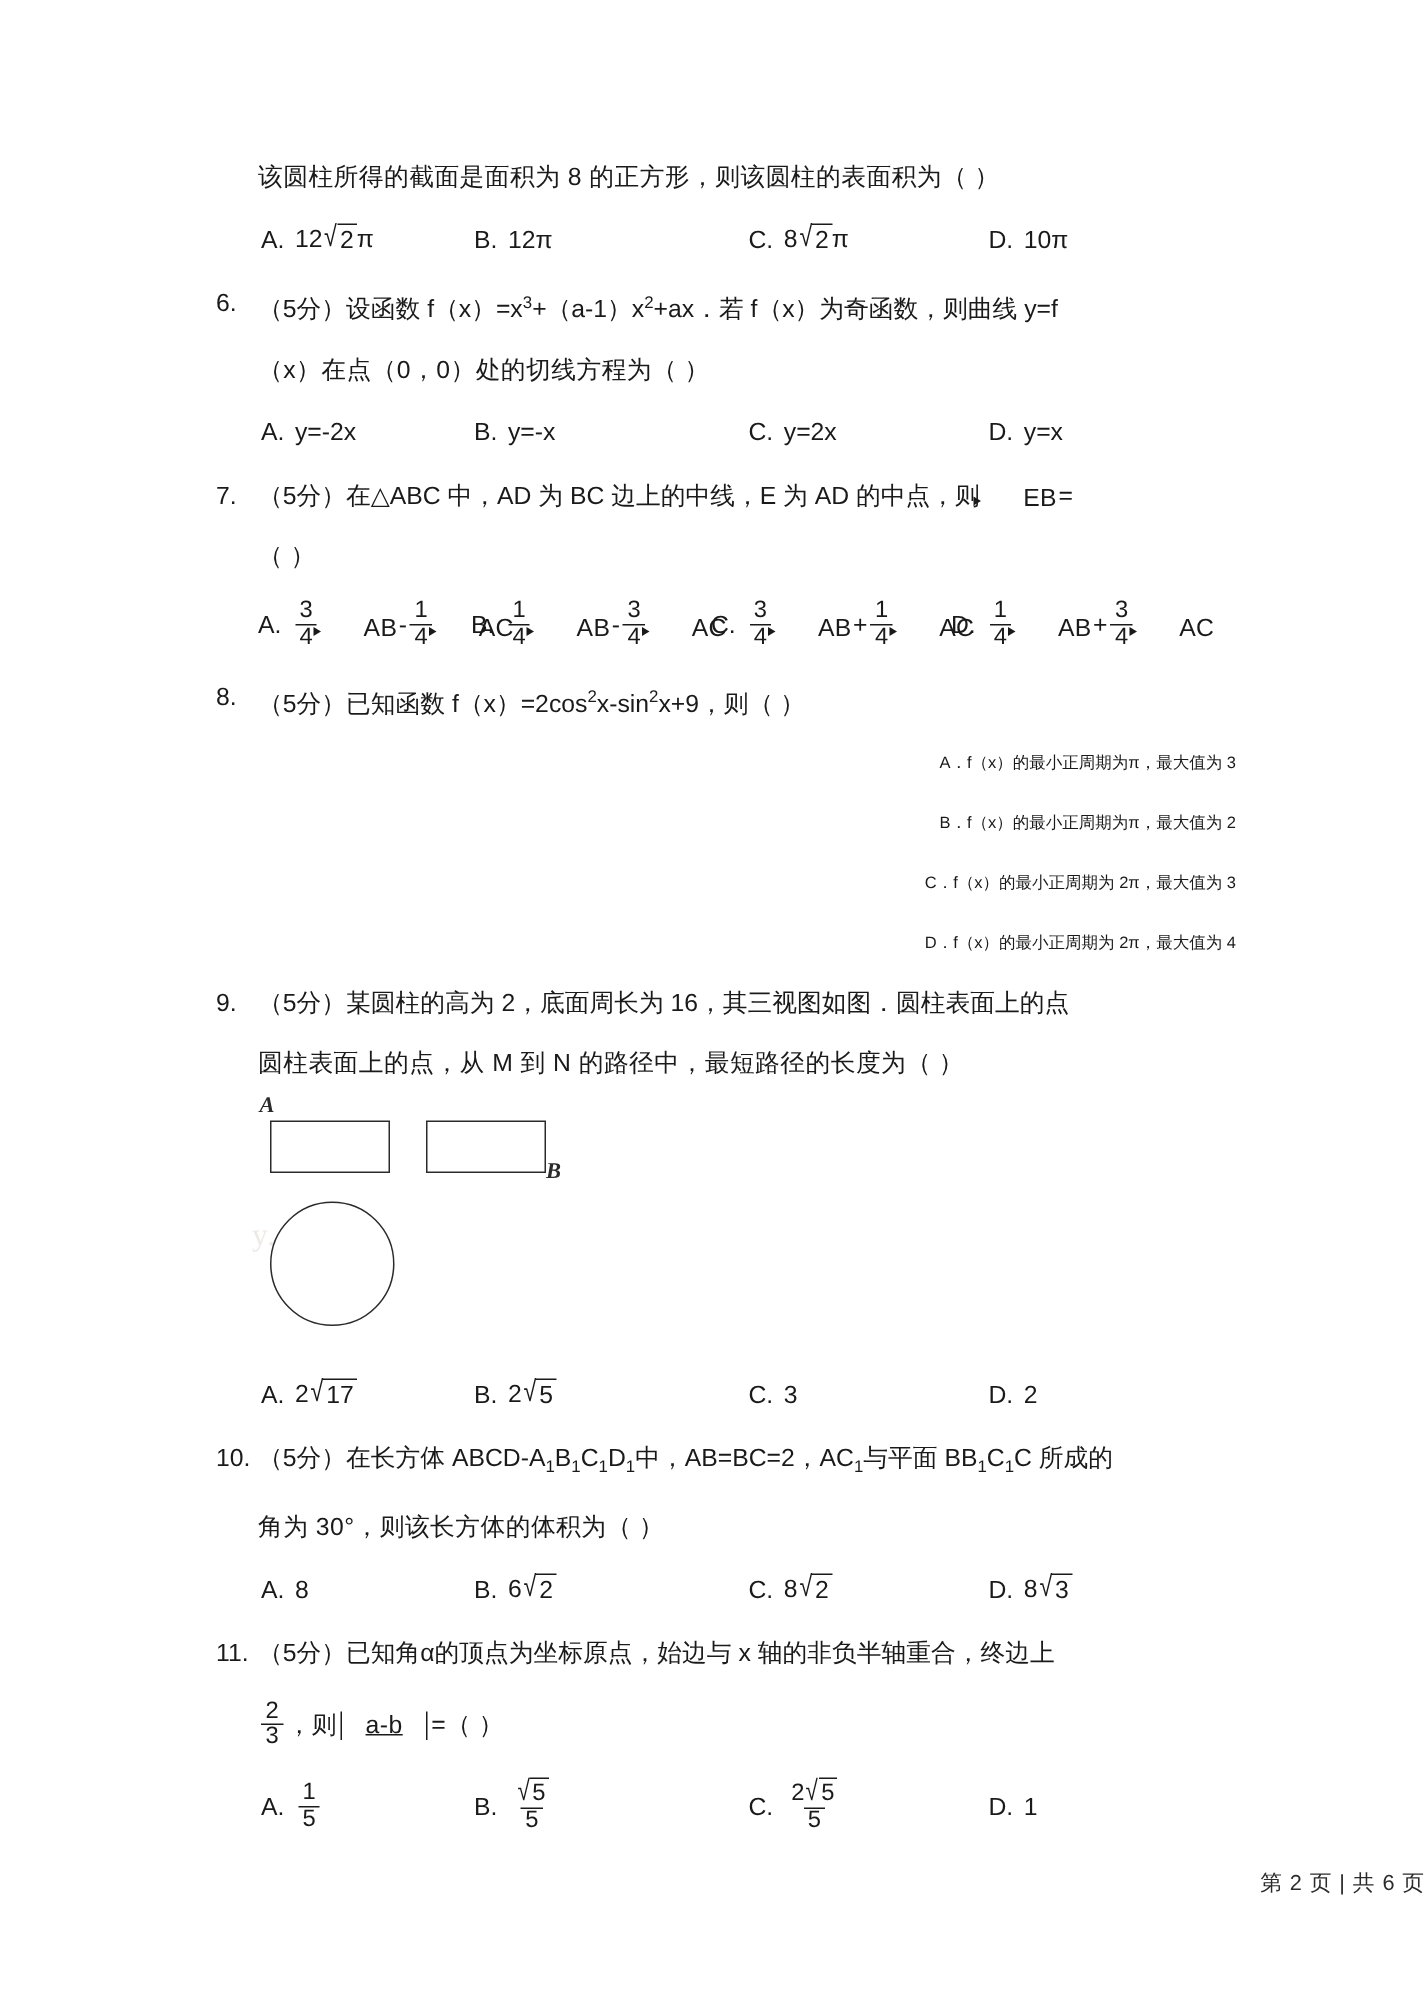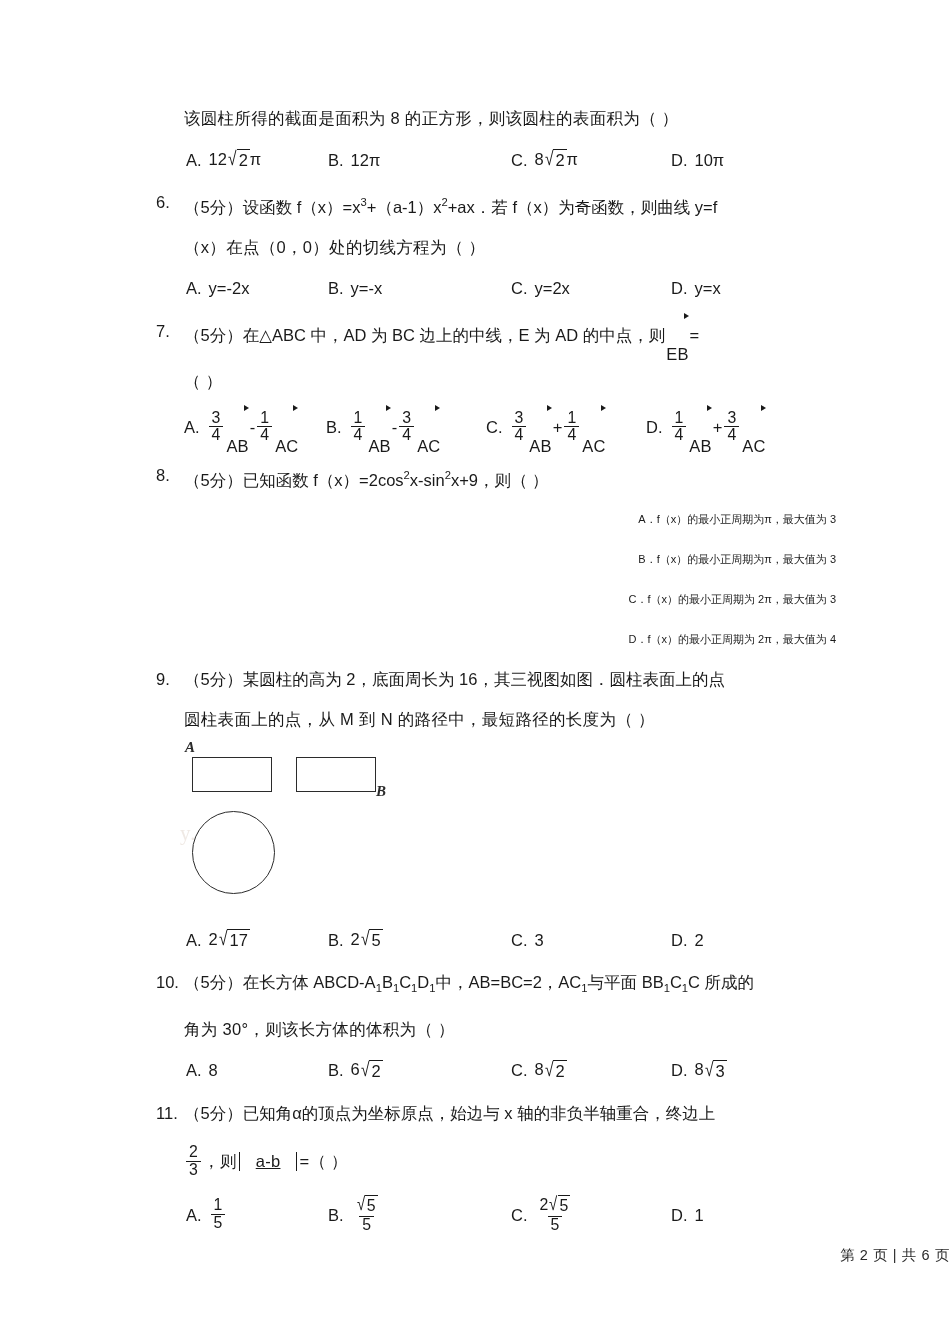--- a/index.html
+++ b/index.html
@@ -17,21 +17,21 @@
   }
   .page {
     position: absolute;
     left: 0; top: 0;
     width: 950px;
     height: 1344px;
     background: #fff;
   }
   .content {
     position: absolute;
-    left: 156px;
+    left: 144px;
     top: 98px;
     width: 680px;
   }
 
   
   .line {
     font-size: 16.5px;
     line-height: 40px;
     white-space: nowrap;
     letter-spacing: 0.3px;
@@ -123,22 +123,22 @@
   }
   .sqrt .rad-body {
     border-top: 1.3px solid #1a1a1a;
     padding: 1px 2px 0 2px;
     line-height: 1.12;
   }
 
   
   .vec {
     display: inline-flex;
-    flex-direction: column;
-    align-items: flex-end;
+    flex-direction: row;
+    align-items: center;
     vertical-align: middle;
     position: relative;
     margin: 0 1px;
     top: 2px;
     gap: 28px;
   }
   .vec .arw {
     height: 7px;
     position: relative;
     margin-bottom: -2px;
@@ -381,21 +381,21 @@
       </div>
     </div>
 
     <div class="qnum-row">
       <span class="qnum">8.</span>
       <span class="qbody">
         <span>（5分）</span><span>已知函数 f（x）=2cos</span><sup>2</sup><span>x‑sin</span><sup>2</sup><span>x+9，则（      ）</span>
       </span>
     </div>
     <div class="choice-line">A．f（x）的最小正周期为π，最大值为 3</div>
-    <div class="choice-line">B．f（x）的最小正周期为π，最大值为 3</div>
+    <div class="choice-line">B．f（x）的最小正周期为π，最大值为 2</div>
     <div class="choice-line">C．f（x）的最小正周期为 2π，最大值为 3</div>
     <div class="choice-line">D．f（x）的最小正周期为 2π，最大值为 4</div>
 
     <div class="qnum-row">
       <span class="qnum">9.</span>
       <span class="qbody">
         <span>（5分）</span><span>某圆柱的高为 2，底面周长为 16，其三视图如图．圆柱表面上的点</span>
       </span>
     </div>
     <div class="line indent">圆柱表面上的点，从 M 到 N 的路径中，最短路径的长度为（      ）</div>

